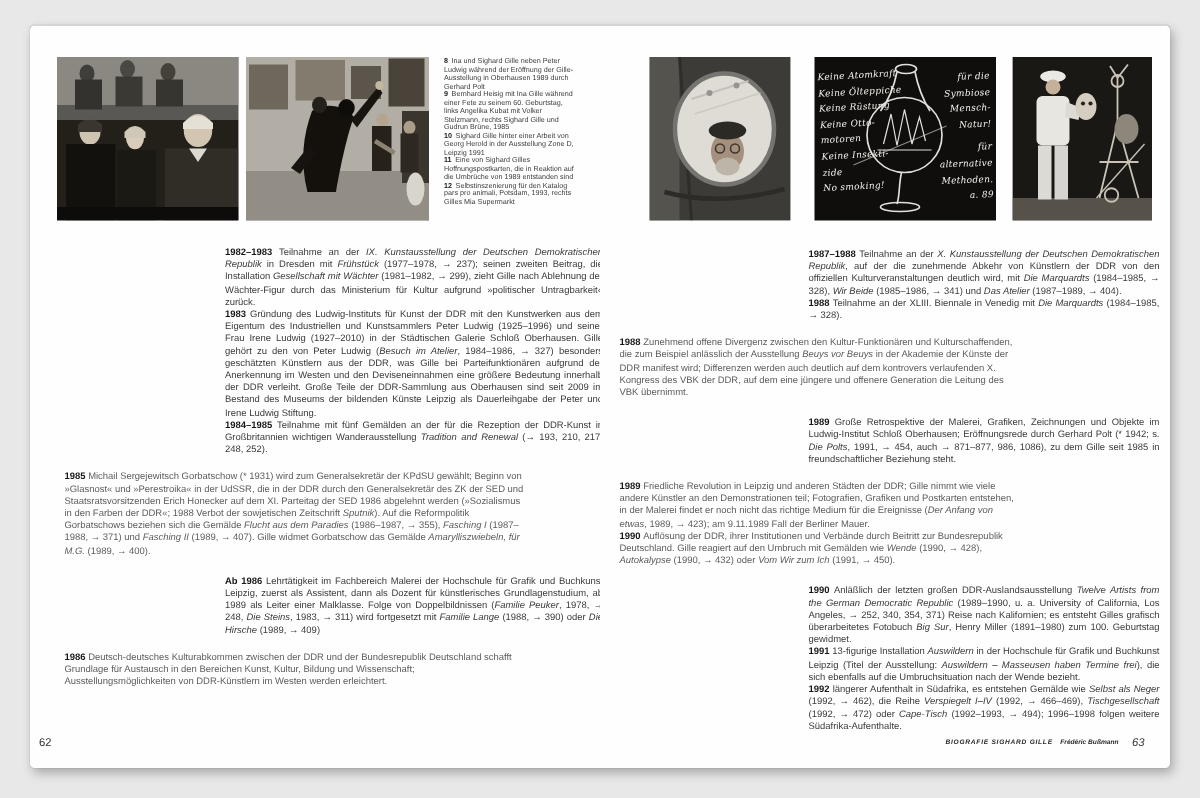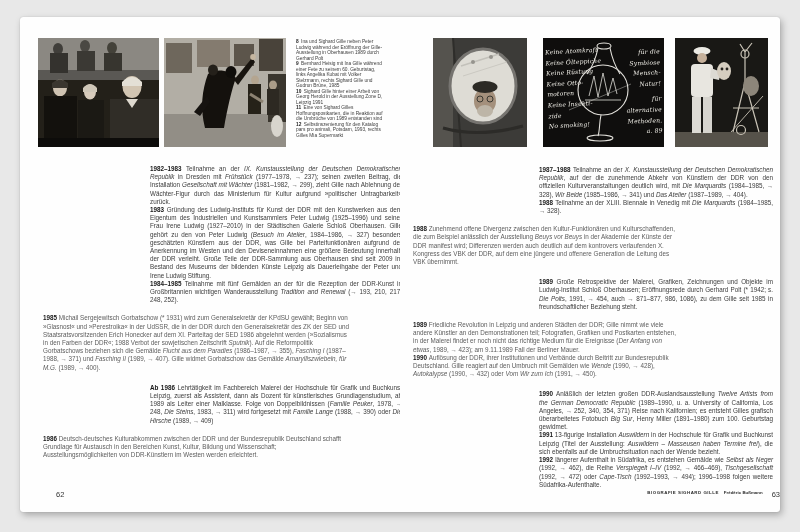--- a/index.html
+++ b/index.html
@@ -45,23 +45,23 @@
   
   .bb-col{position:absolute;color:#f3f1ea;font-family:"DejaVu Serif",serif;
     font-style:italic;font-size:6px;line-height:10.6px;letter-spacing:.2px;}
   #bb-left{left:4px;top:8px;transform:rotate(-3deg);}
   #bb-right{right:3px;top:9px;text-align:right;transform:rotate(-2deg);}
   #bb-right div:nth-child(5){margin-top:5px;}
   #bb-glass{position:absolute;left:0;top:0;}
 
   
   .pagenum{position:absolute;bottom:13px;font-size:7.5px;color:#333;}
-  #pagenum-left{left:36px;text-align:right;}
-  #footer-right{position:absolute;right:0;bottom:13px;display:flex;
-    align-items:flex-start;}
+  #pagenum-left{left:6px;text-align:right;}
+  #footer-right{position:absolute;right:17px;bottom:13px;display:flex;
+    align-items:center;font-style:italic;}
   #running-head{font-size:4.4px;letter-spacing:.5px;color:#2a2a2a;font-weight:bold;}
   #footer-author{font-size:4.4px;font-weight:bold;color:#2a2a2a;margin-left:5px;}
   #footer-right .pn{font-size:7.5px;color:#333;margin-left:9px;position:static;}
 </style>
 </head>
 <body>
 
 <div class="spread">
 
   <div class="page" id="page-left">

